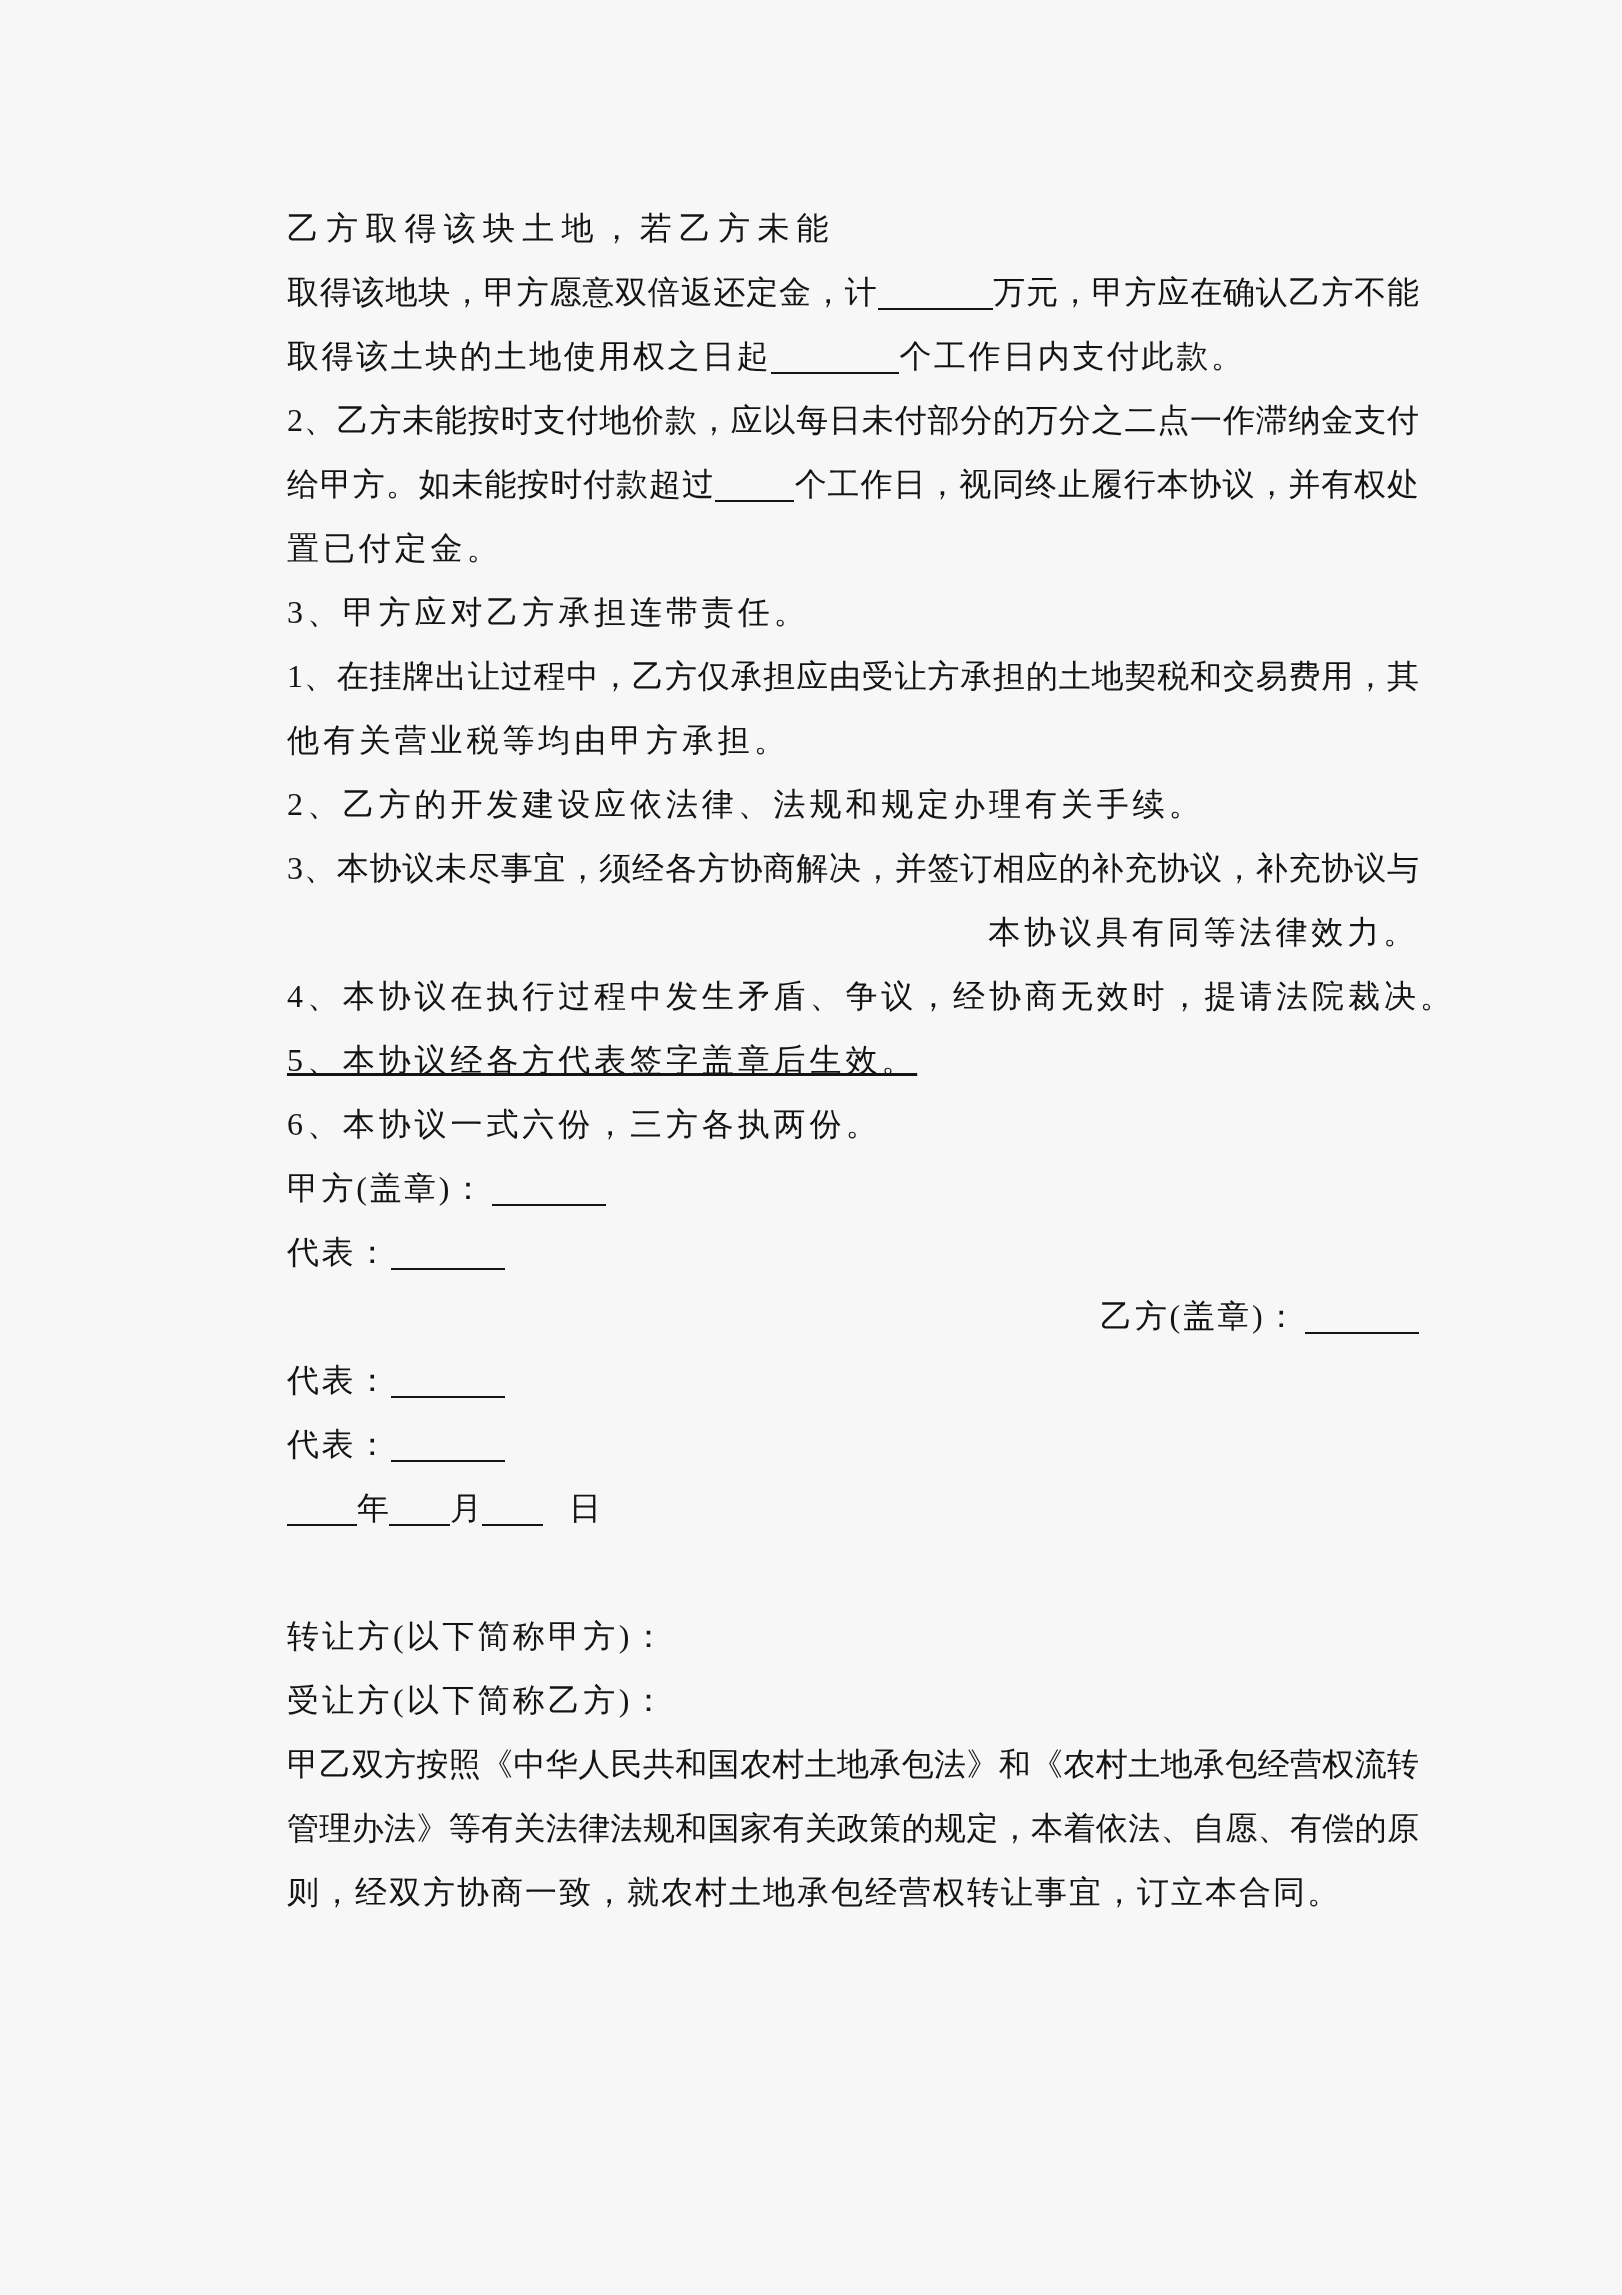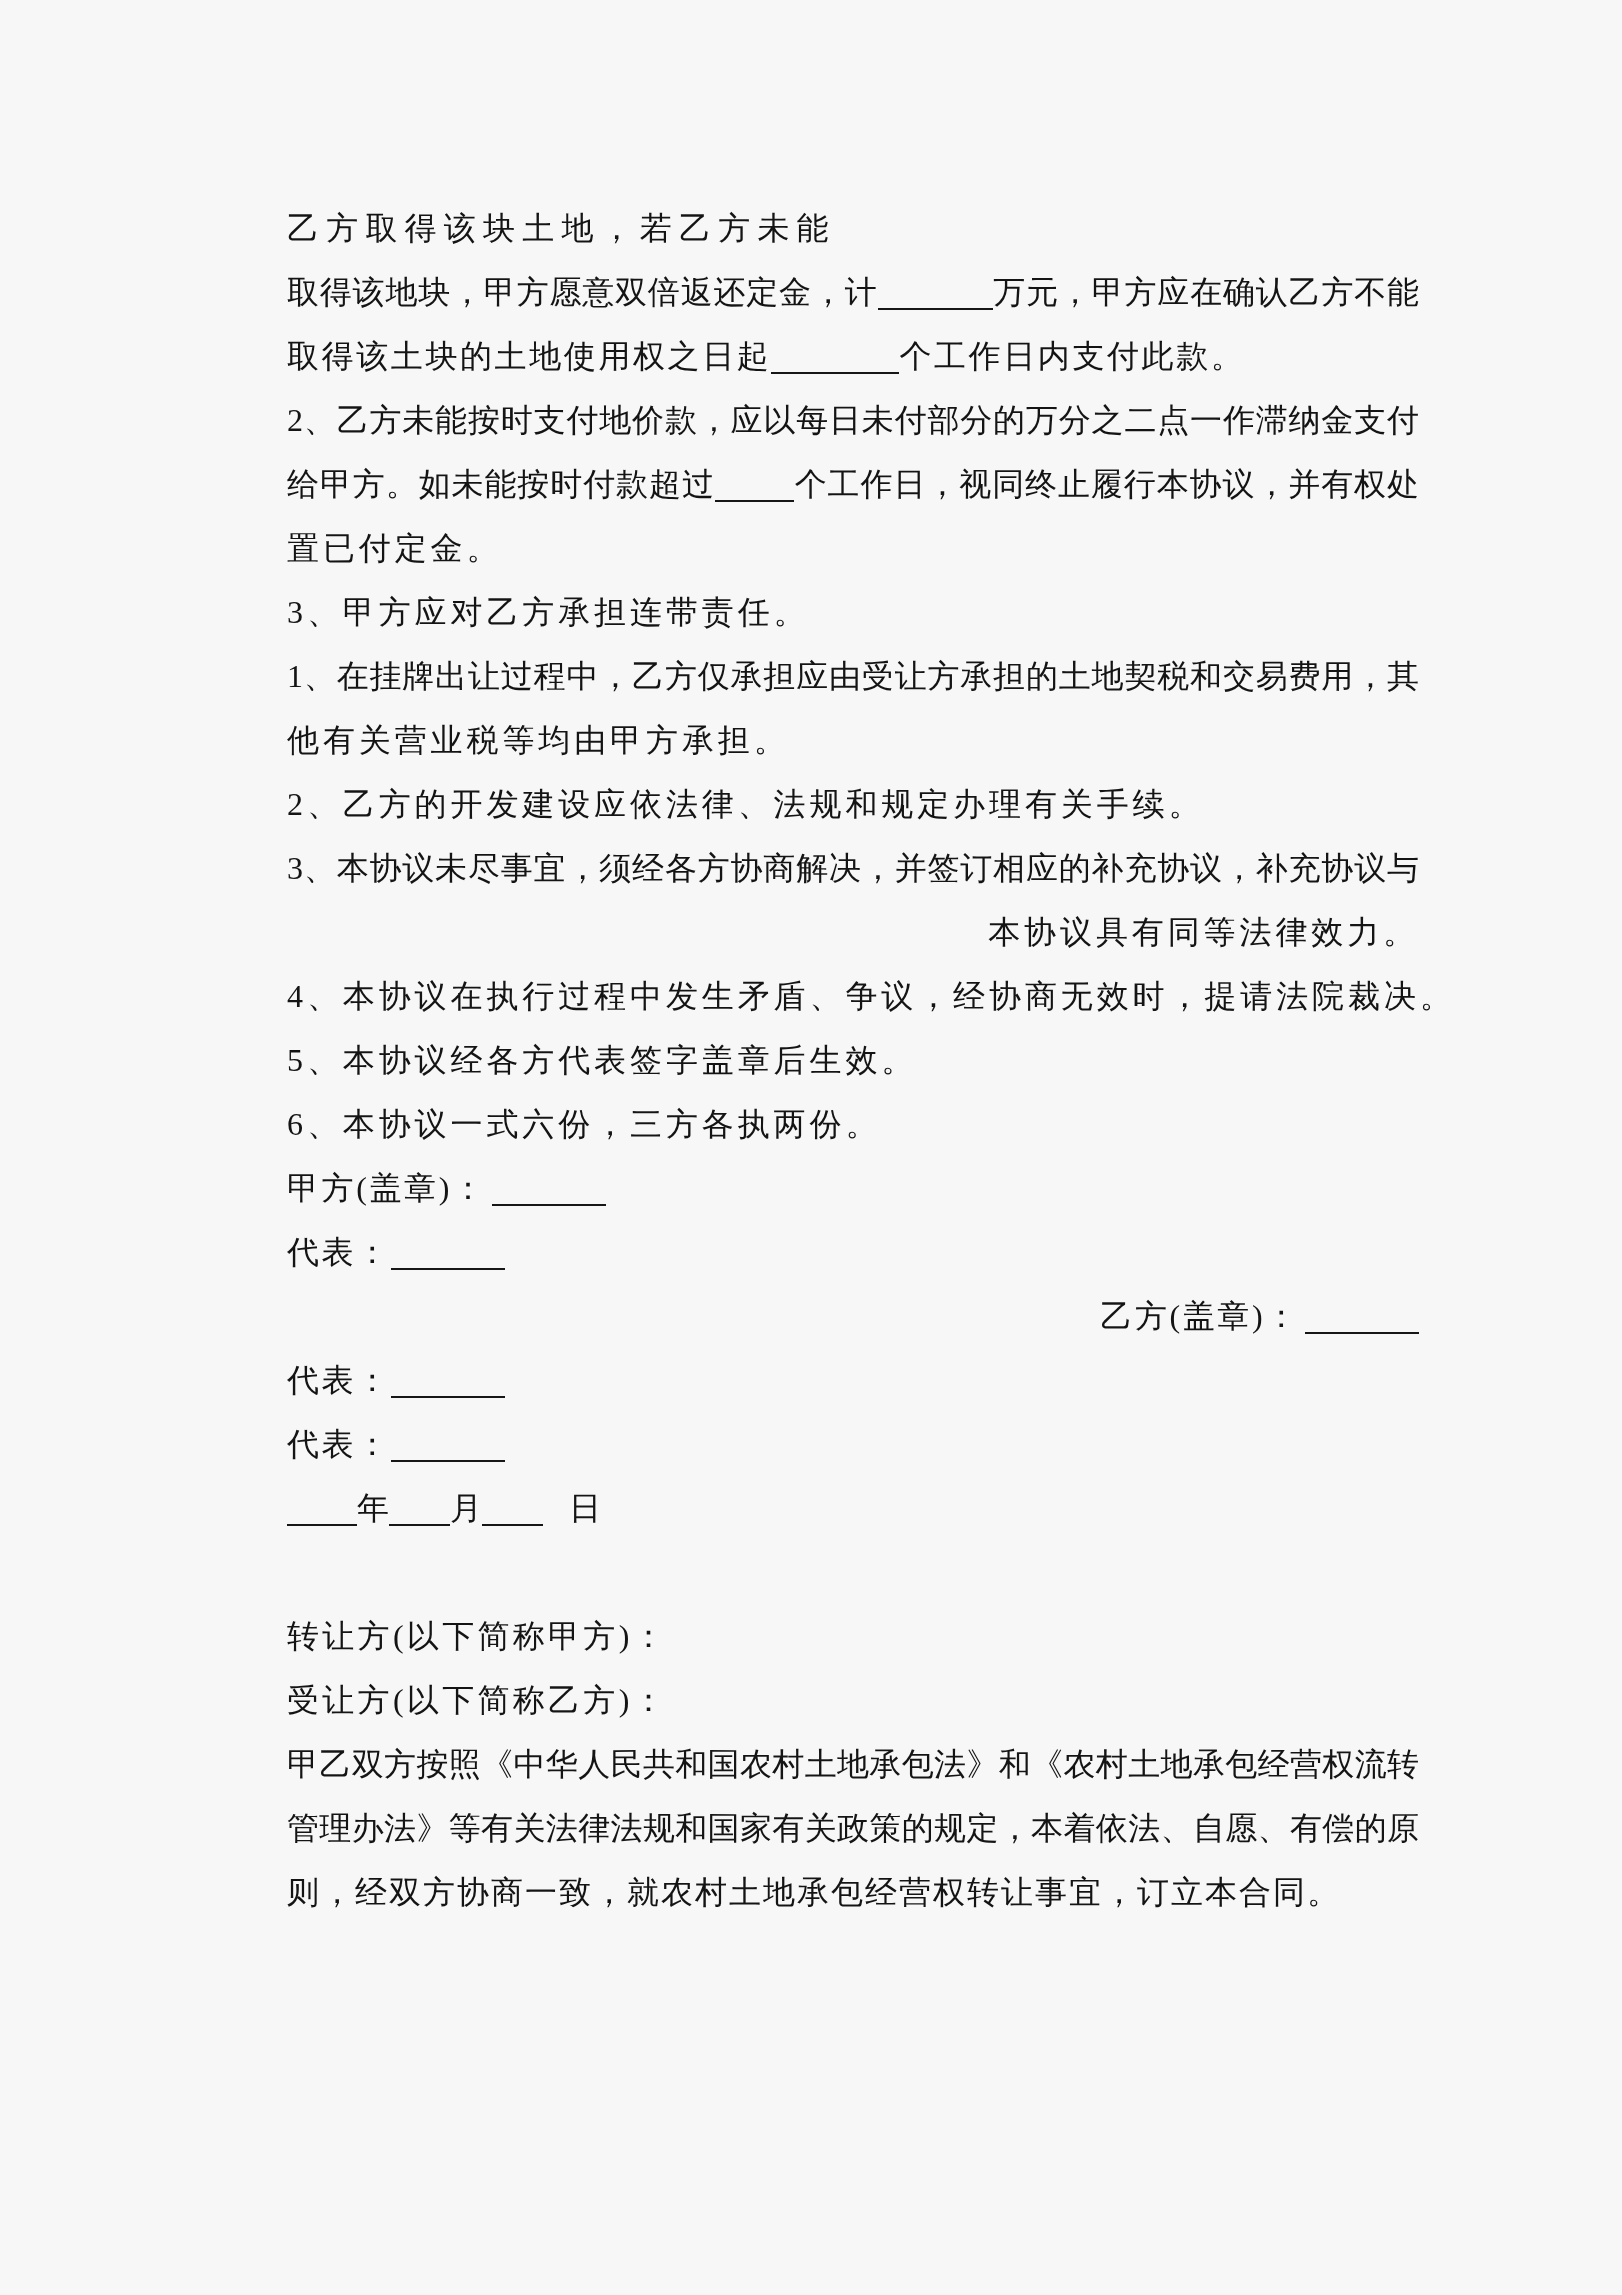--- a/index.html
+++ b/index.html
@@ -60,21 +60,21 @@
       <div class="line fill"><span>2、乙方未能按时支付地价款，应以每日未付部分的万分之二点一作滞纳金支付</span></div>
       <div class="line fill"><span>给甲方。如未能按时付款超过</span><span class="blank" style="width: 79px;"></span><span>个工作日，视同终止履行本协议，并有权处</span></div>
       <div class="line" style="letter-spacing: 3.9px;"><span>置已付定金。</span></div>
       <div class="line" style="letter-spacing: 3.9px;"><span>3、甲方应对乙方承担连带责任。</span></div>
       <div class="line fill"><span>1、在挂牌出让过程中，乙方仅承担应由受让方承担的土地契税和交易费用，其</span></div>
       <div class="line" style="letter-spacing: 3.9px;"><span>他有关营业税等均由甲方承担。</span></div>
       <div class="line" style="letter-spacing: 3.9px;"><span>2、乙方的开发建设应依法律、法规和规定办理有关手续。</span></div>
       <div class="line fill"><span>3、本协议未尽事宜，须经各方协商解决，并签订相应的补充协议，补充协议与</span></div>
       <div class="line" style="letter-spacing: 3.9px; text-align: right;"><span>本协议具有同等法律效力。</span></div>
       <div class="line" style="letter-spacing: 3.9px;"><span>4、本协议在执行过程中发生矛盾、争议，经协商无效时，提请法院裁决。</span></div>
-      <div class="line" style="letter-spacing: 3.9px;"><span>5、本协议经各方代表签字盖章后生效。</span></div>
+      <div class="line" style="letter-spacing: 3.9px; text-decoration: underline;"><span>5、本协议经各方代表签字盖章后生效。</span></div>
       <div class="line" style="letter-spacing: 3.9px;"><span>6、本协议一式六份，三方各执两份。</span></div>
       <div class="line" style="letter-spacing: 2.6px;"><span>甲方(盖章)：</span><span class="blank" style="width: 114px; margin-left: 5.2px;"></span></div>
       <div class="line" style="letter-spacing: 2.6px;"><span>代表：</span><span class="blank" style="width: 114px;"></span></div>
       <div class="line" style="letter-spacing: 2.6px; text-align: right;"><span>乙方(盖章)：</span><span class="blank" style="width: 114px; margin-left: 5.2px;"></span></div>
       <div class="line" style="letter-spacing: 2.6px;"><span>代表：</span><span class="blank" style="width: 114px;"></span></div>
       <div class="line" style="letter-spacing: 2.6px;"><span>代表：</span><span class="blank" style="width: 114px;"></span></div>
       <div class="line"><span class="blank" style="width: 70px;"></span><span>年</span><span class="blank" style="width: 61px;"></span><span>月</span><span class="blank" style="width: 61px;"></span><span style="margin-left: 26px;">日</span></div>
       <div class="line"></div>
       <div class="line" style="letter-spacing: 3.3px;"><span>转让方(以下简称甲方)：</span></div>
       <div class="line" style="letter-spacing: 3.3px;"><span>受让方(以下简称乙方)：</span></div>

